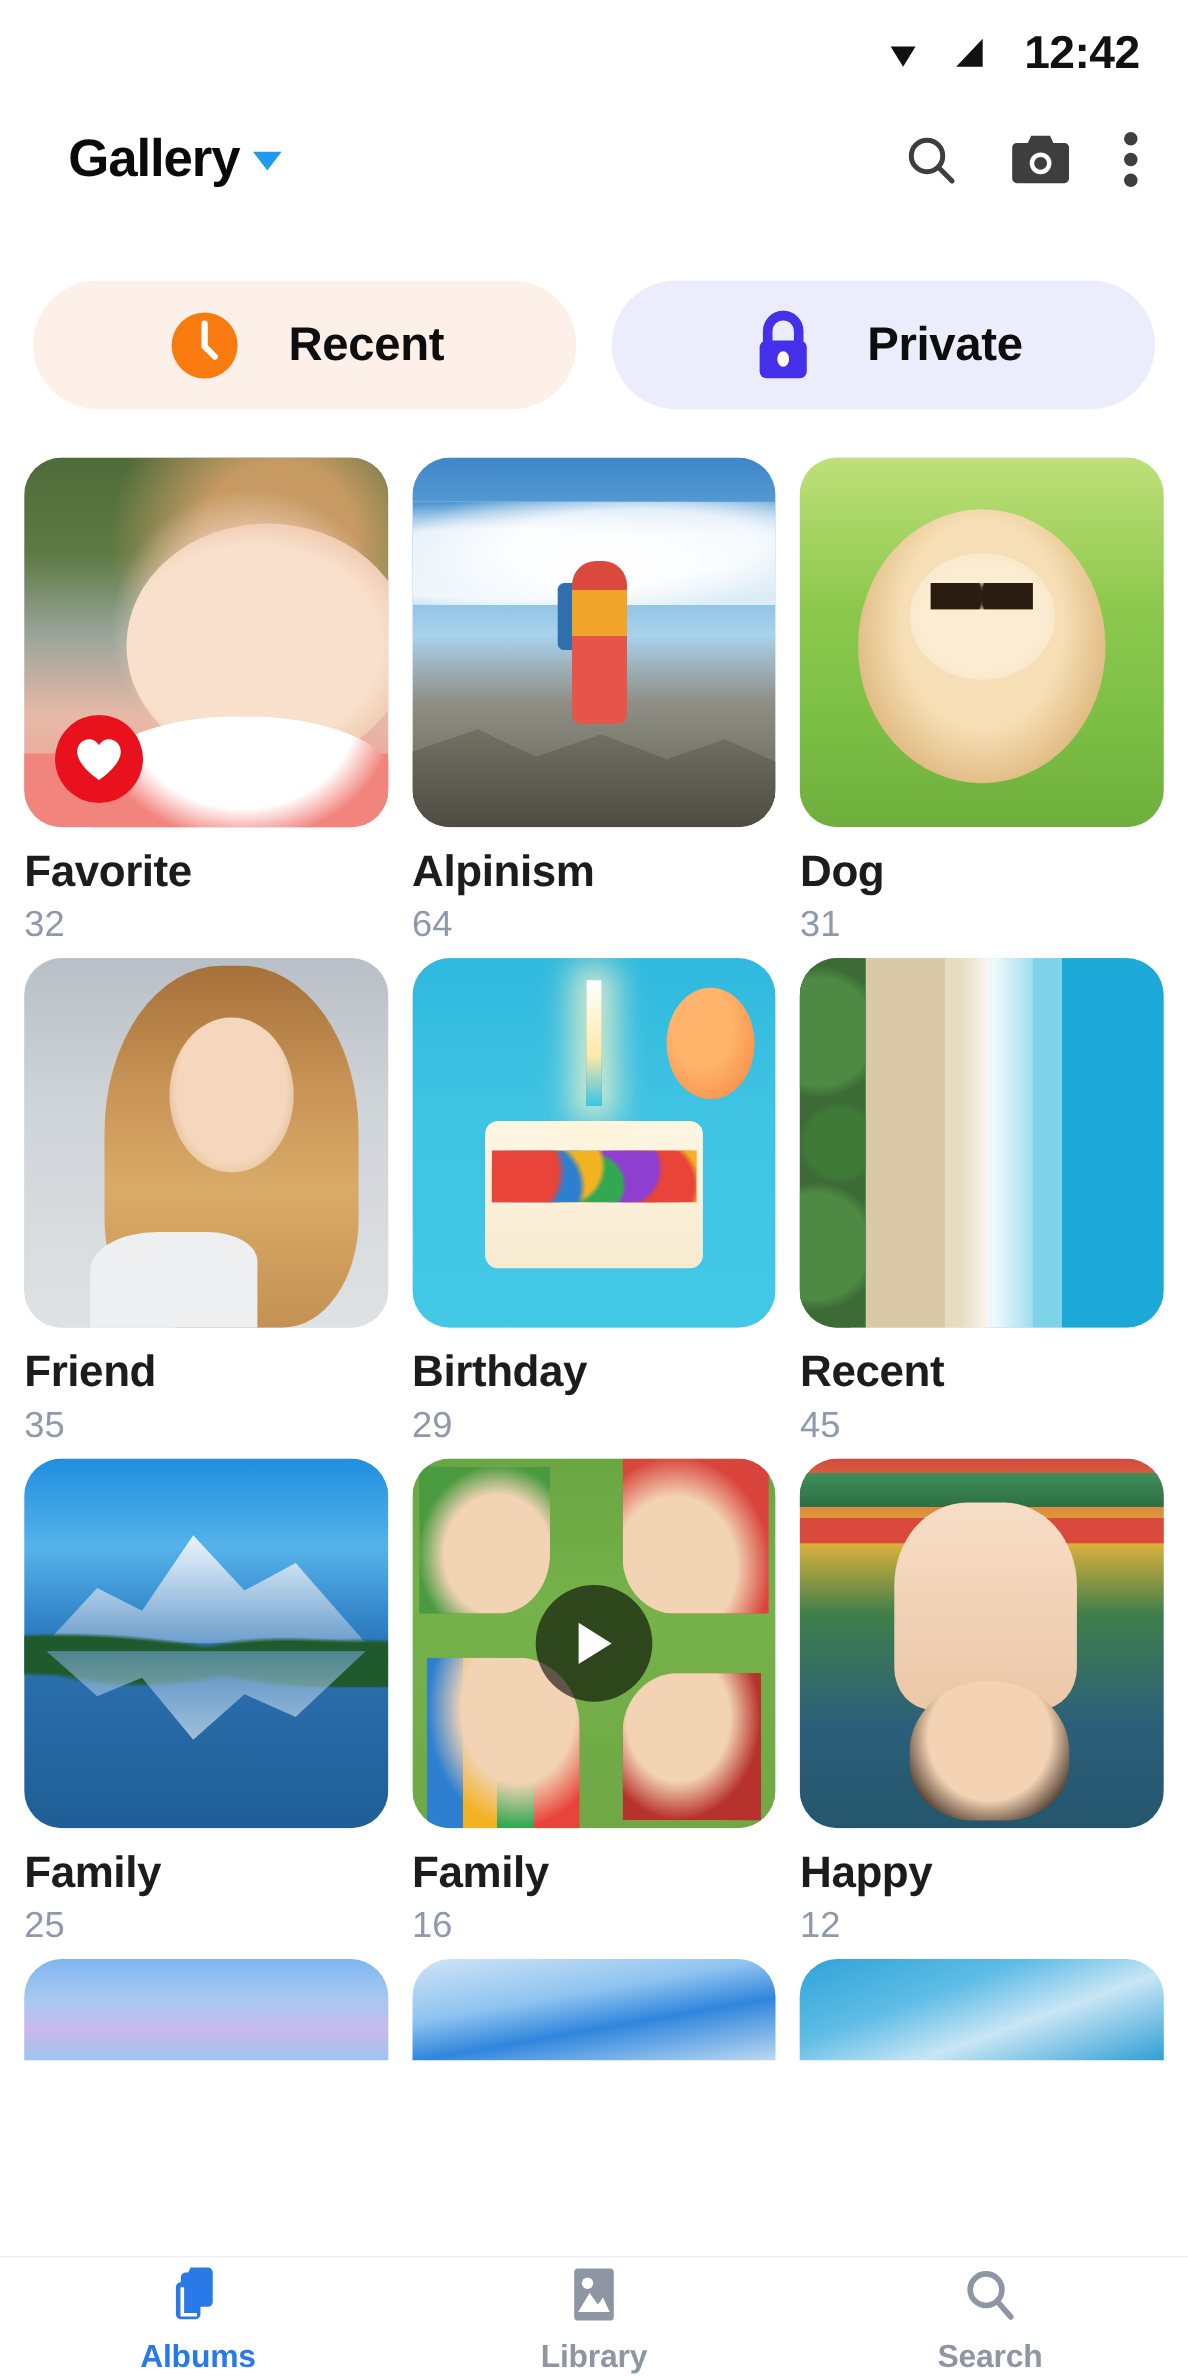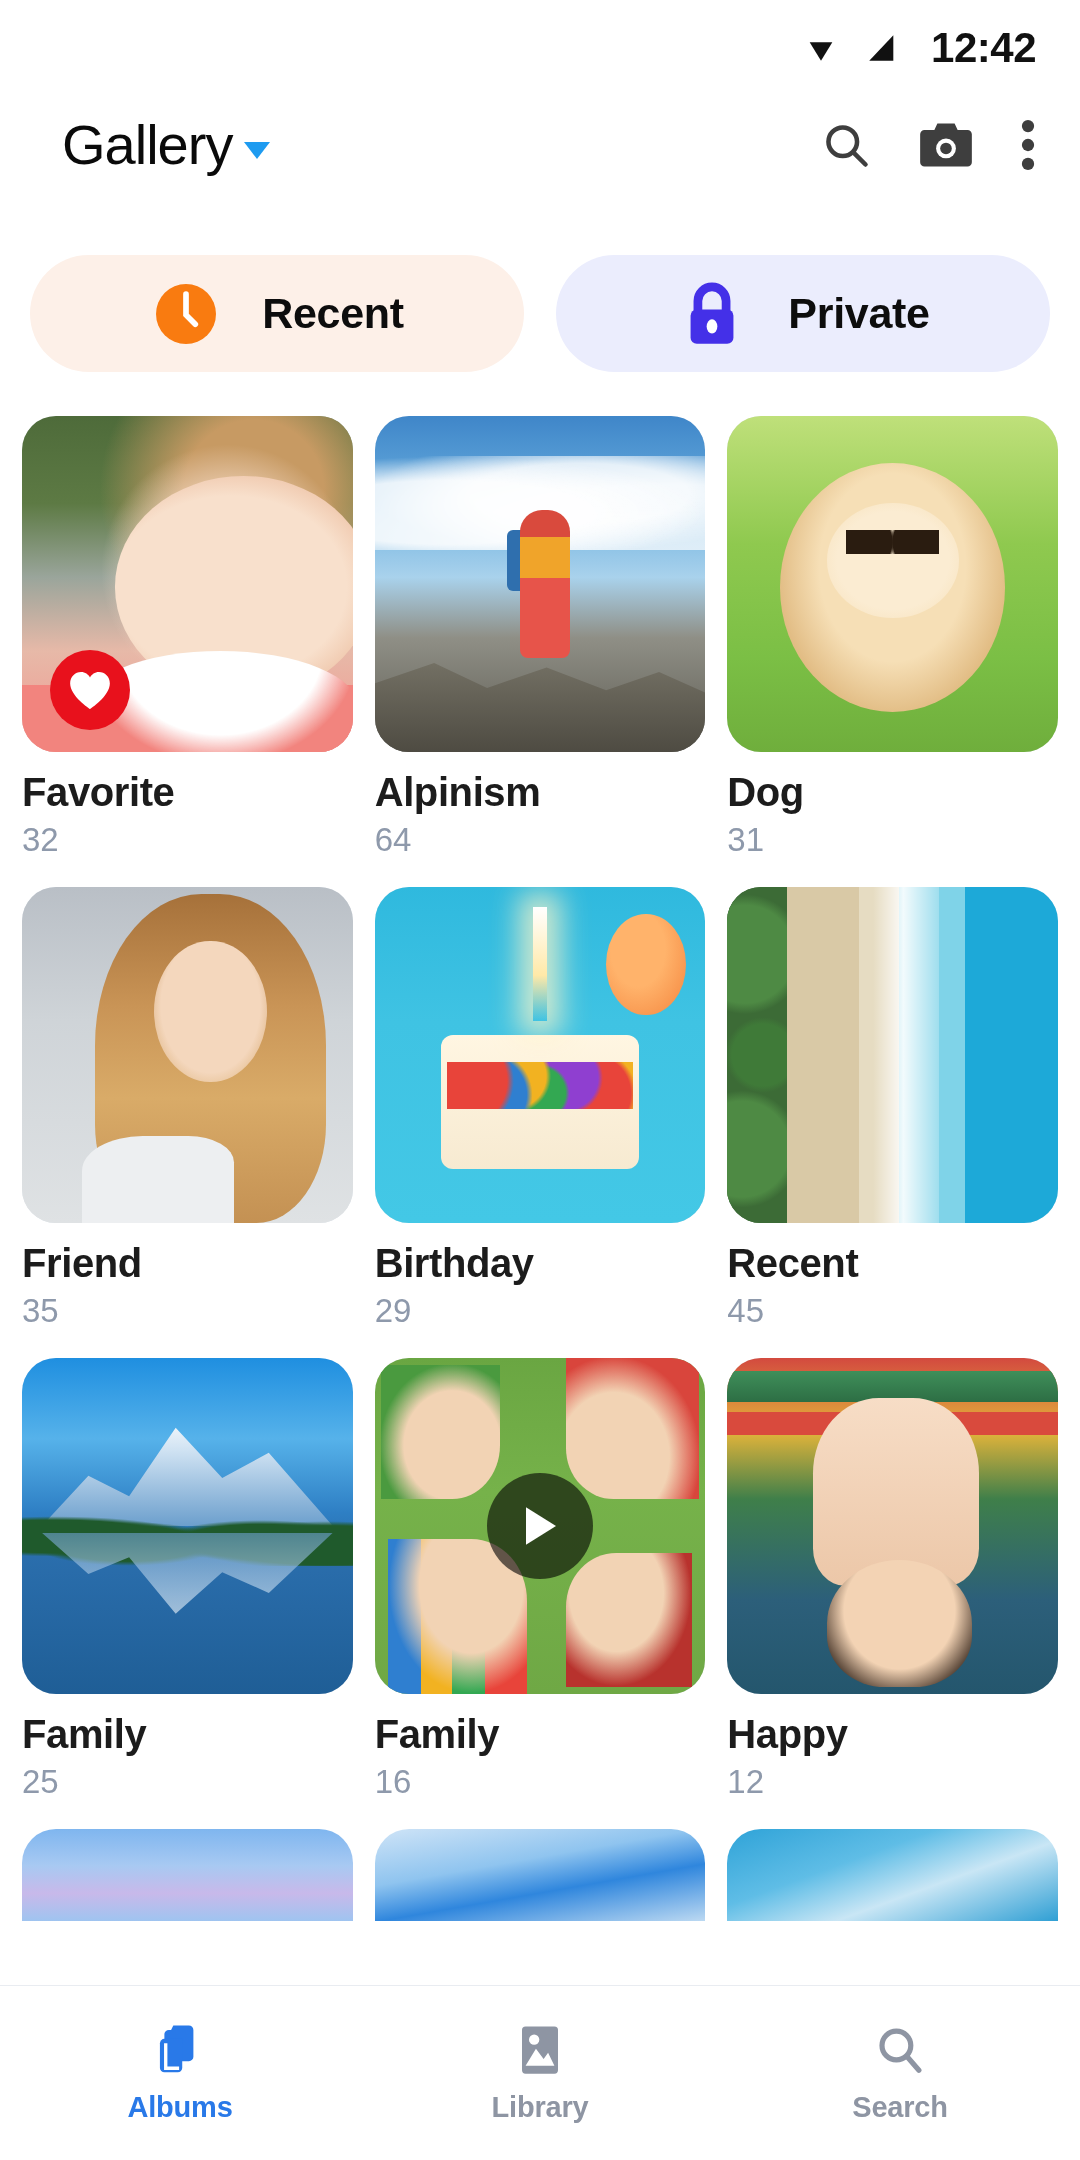--- a/index.html
+++ b/index.html
@@ -20,42 +20,42 @@
   .sb-time{ font-size:42px; font-weight:700; color:#111; letter-spacing:-0.5px;
             margin-left:8px; font-family:"Liberation Sans", sans-serif; }
   .ico-wifi{ width:40px; height:34px; }
   .ico-signal{ width:38px; height:34px; }
 
   
   .header{
     height:100px; display:flex; align-items:center; padding:0 44px 0 62px;
   }
   .title-wrap{ display:flex; align-items:flex-end; gap:12px; }
-  .app-title{ font-size:56px; font-weight:400; color:#0a0a0a; line-height:1; letter-spacing:-1px; }
+  .app-title{ font-size:48px; font-weight:700; color:#0a0a0a; line-height:1; letter-spacing:-1px; }
   .caret{ width:0;height:0;border-left:13px solid transparent;border-right:13px solid transparent;
           border-top:17px solid #1e9bf0; margin-bottom:14px; }
   .head-actions{ margin-left:auto; display:flex; align-items:center; gap:46px; }
   .hicon{ display:flex; align-items:center; justify-content:center; }
 
   
   .chips{ display:flex; gap:32px; padding:60px 30px 0 30px; }
   .chip{
     flex:1; height:117px; border-radius:76px; display:flex; align-items:center;
     justify-content:center; gap:40px;
   }
   .chip-label{ font-size:43px; font-weight:700; color:#0d0d0d; letter-spacing:-0.3px; }
   .chip-ico{ width:72px; height:72px; display:flex; align-items:center; justify-content:center; }
 
   
   .grid{
     padding:44px 22px 0 22px;
     display:grid; grid-template-columns:repeat(3,1fr);
     column-gap:22px; row-gap:0;
   }
-  .cell{ padding-bottom:28px; }
+  .cell{ padding-bottom:12px; }
   .thumb{
     width:100%; height:336px; border-radius:34px; position:relative;
     overflow:hidden; background:#dde3ea;
   }
   .thumb .layer{ position:absolute; inset:0; }
   .album-name{
     font-size:40px; font-weight:700; color:#1c1c1c; margin-top:18px;
     letter-spacing:-0.4px; white-space:nowrap;
   }
   .album-count{ font-size:33px; color:#8e99ab; margin-top:6px; font-weight:400; }
@@ -72,22 +72,22 @@
   }
 
   
   .grid-partial{
     padding:0 22px; display:grid; grid-template-columns:repeat(3,1fr); column-gap:22px;
   }
   .thumb-partial{ width:100%; height:92px; border-top-left-radius:34px; border-top-right-radius:34px; overflow:hidden; }
 
   
   .bottomnav{
-    position:absolute; left:0; right:0; bottom:0; height:175px; background:#ffffff;
-    border-top:1px solid #e9ecf1; display:flex; align-items:center;
+    position:absolute; left:0; right:0; bottom:0; height:109px; background:#ffffff;
+    border-top:1px solid #e9ecf1; display:flex; align-items:flex-end;
   }
   .nav-item{ flex:1; display:flex; flex-direction:column; align-items:center; gap:14px; }
   .nav-label{ font-size:29px; font-weight:700; letter-spacing:-0.2px; }
   .nav-label.active{ color:#2979e8; }
   .nav-label.inactive{ color:#8e95a3; }
 
   
   .img-baby{
     background:
       radial-gradient(circle at 62% 46%, #f6ddc9 0 22%, rgba(246,221,201,0) 46%),

